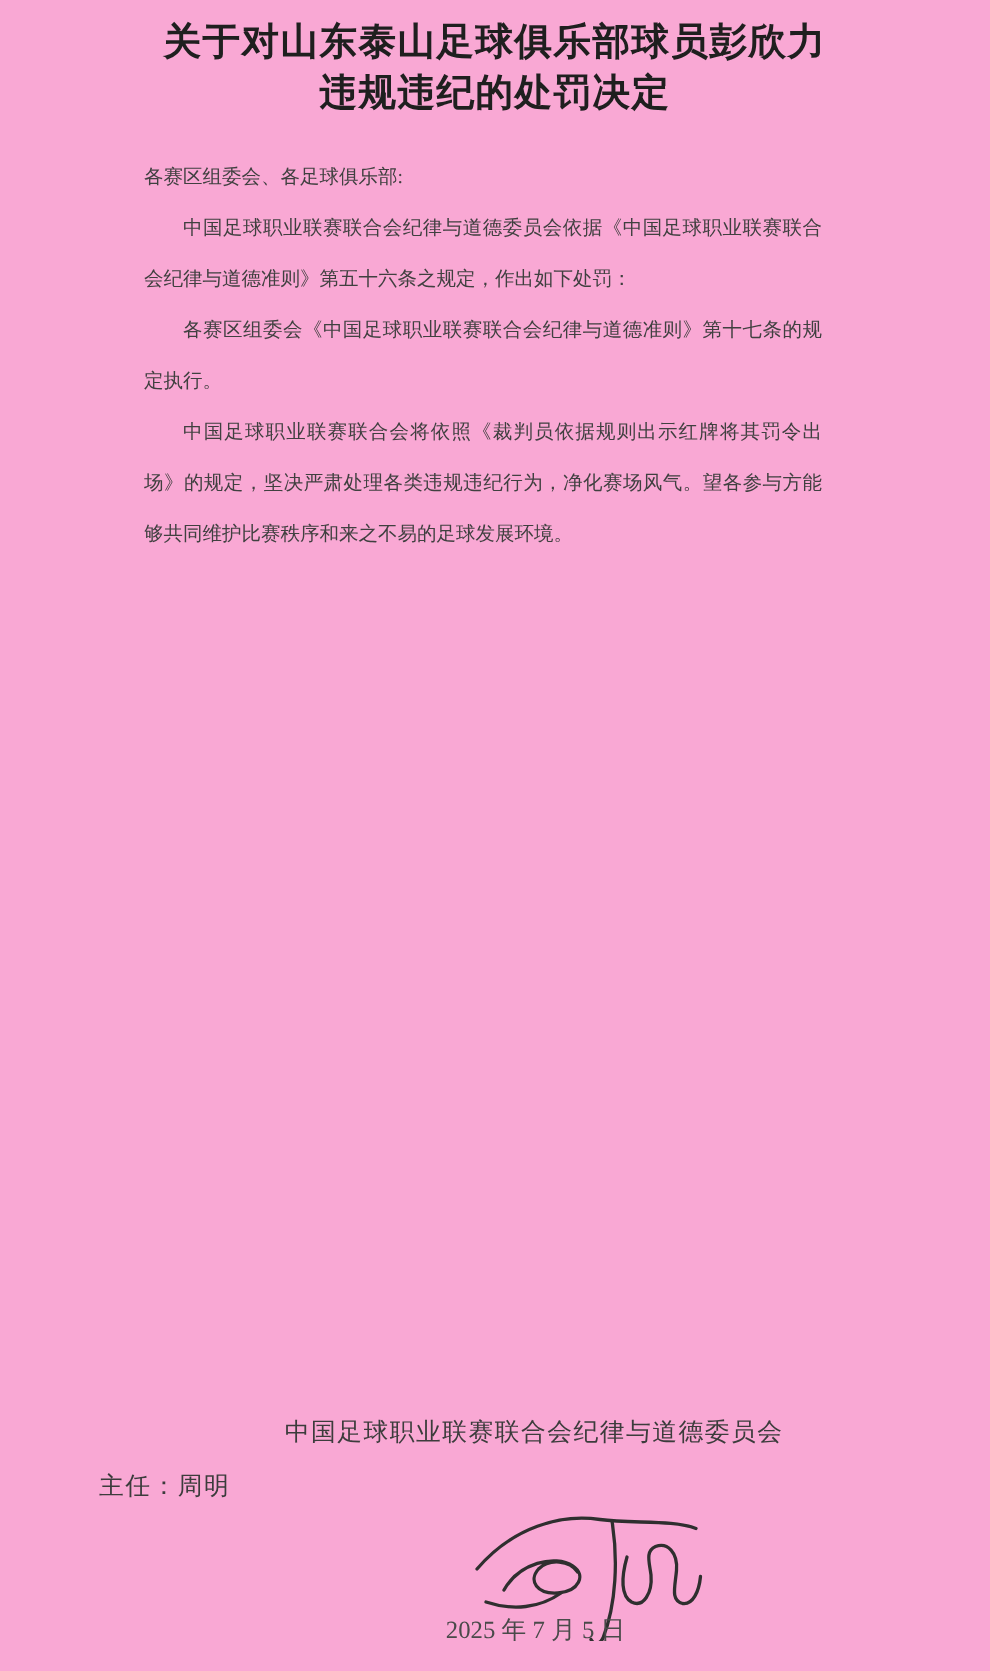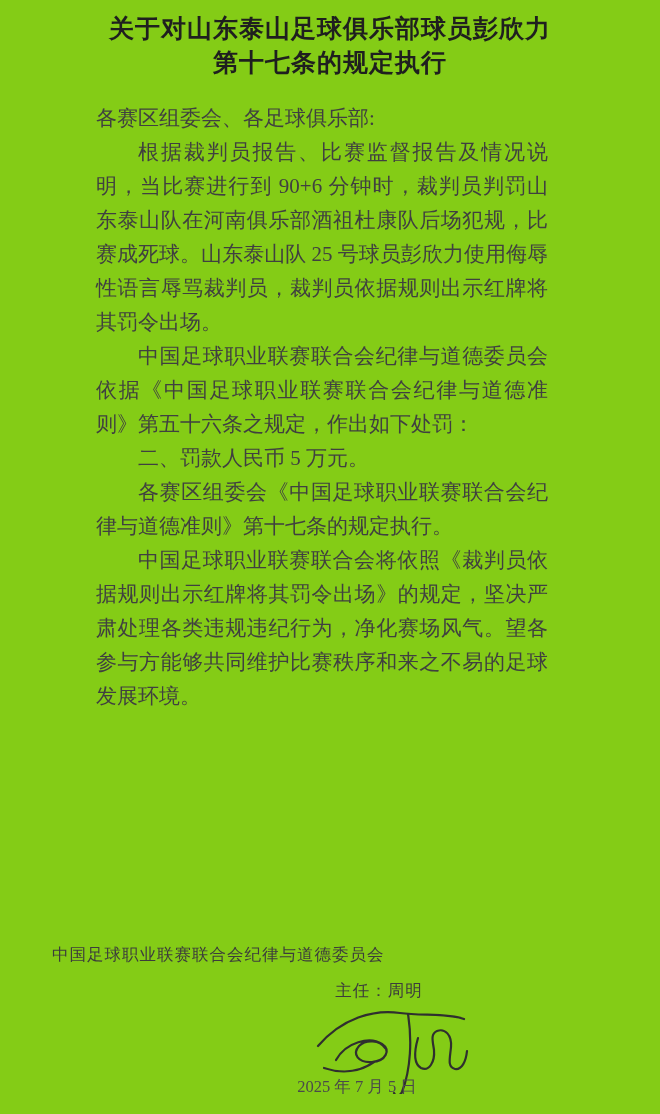--- a/index.html
+++ b/index.html
@@ -5,21 +5,21 @@
   html, body {
     margin: 0;
     padding: 0;
     background: #e8e8e8;
   }
   .page {
     position: relative;
     width: 660px;
     height: 1114px;
     margin: 0 auto;
-    background: #84cc16;
+    background: #f9a8d4;
     overflow: hidden;
     font-family: "Liberation Serif", "DejaVu Serif", serif;
     color: #404040;
   }
   .doc-title {
     position: absolute;
     top: 12px;
     left: 0;
     right: 0;
     text-align: center;
@@ -27,49 +27,48 @@
     font-weight: bold;
     line-height: 34px;
     color: #1f1f1f;
     letter-spacing: 1px;
   }
   .doc-content {
     position: absolute;
     top: 101px;
     left: 96px;
     width: 452px;
-    font-size: 21px;
+    font-size: 13px;
     line-height: 34px;
     text-align: justify;
   }
   .doc-content p {
     margin: 0;
     text-indent: 2em;
   }
   .doc-content p.salutation {
     text-indent: 0;
   }
   .footer-committee {
     position: absolute;
     top: 944px;
     left: 0;
     right: 0;
     padding-left: 52px;
-    text-align: left;
+    text-align: center;
     font-size: 16.5px;
     letter-spacing: 1px;
     color: #3c3c3c;
   }
   .footer-signer {
     position: absolute;
     top: 980px;
     left: 0;
     right: 0;
-    padding-left: 98px;
-    text-align: center;
+    padding-left: 66px;
     font-size: 16.5px;
     letter-spacing: 1px;
     color: #3c3c3c;
   }
   .signature-svg {
     position: absolute;
     left: 312px;
     top: 1004px;
     width: 160px;
     height: 90px;
@@ -97,28 +96,26 @@
     z-index: 5;
   }
 </style>
 </head>
 <body>
 
 <div class="page">
 
   <div class="doc-title">
     <div>关于对山东泰山足球俱乐部球员彭欣力</div>
-    <div>第十七条的规定执行</div>
+    <div>违规违纪的处罚决定</div>
   </div>
 
   <div class="doc-content">
     <p class="salutation">各赛区组委会、各足球俱乐部:</p>
-    <p>根据裁判员报告、比赛监督报告及情况说明，当比赛进行到 90+6 分钟时，裁判员判罚山东泰山队在河南俱乐部酒祖杜康队后场犯规，比赛成死球。山东泰山队 25 号球员彭欣力使用侮辱性语言辱骂裁判员，裁判员依据规则出示红牌将其罚令出场。</p>
     <p>中国足球职业联赛联合会纪律与道德委员会依据《中国足球职业联赛联合会纪律与道德准则》第五十六条之规定，作出如下处罚：</p>
-    <p>二、罚款人民币 5 万元。</p>
     <p>各赛区组委会《中国足球职业联赛联合会纪律与道德准则》第十七条的规定执行。</p>
     <p>中国足球职业联赛联合会将依照《裁判员依据规则出示红牌将其罚令出场》的规定，坚决严肃处理各类违规违纪行为，净化赛场风气。望各参与方能够共同维护比赛秩序和来之不易的足球发展环境。</p>
   </div>
 
   <div class="footer-committee">中国足球职业联赛联合会纪律与道德委员会</div>
 
   <div class="footer-signer">主任：周明</div>
 
   <svg class="signature-svg" viewBox="0 0 160 90" fill="none" xmlns="http://www.w3.org/2000/svg">
     <g stroke="#2f2f2f" stroke-width="2.2" stroke-linecap="round" fill="none">

